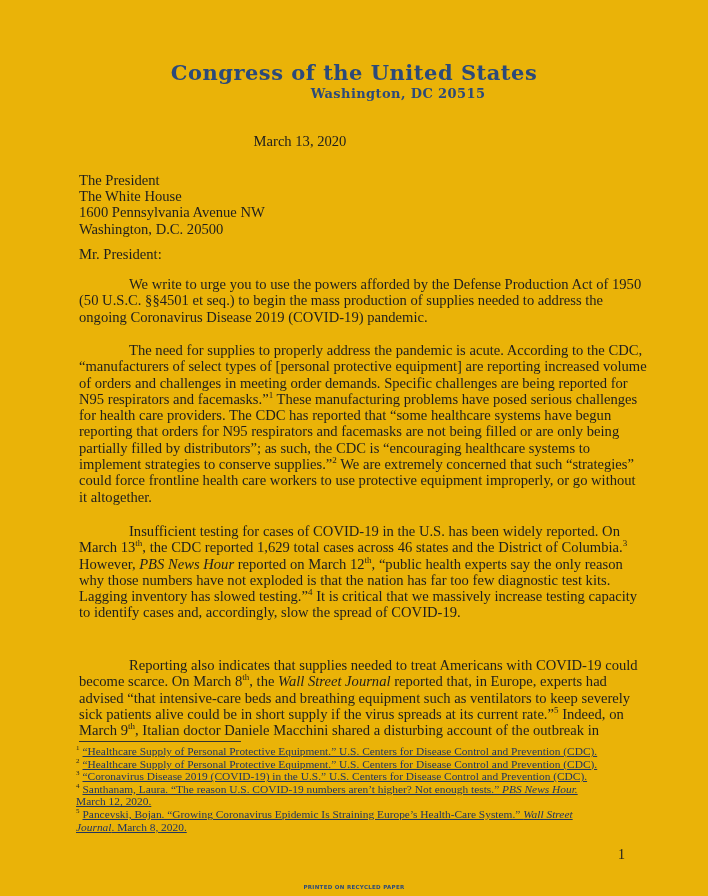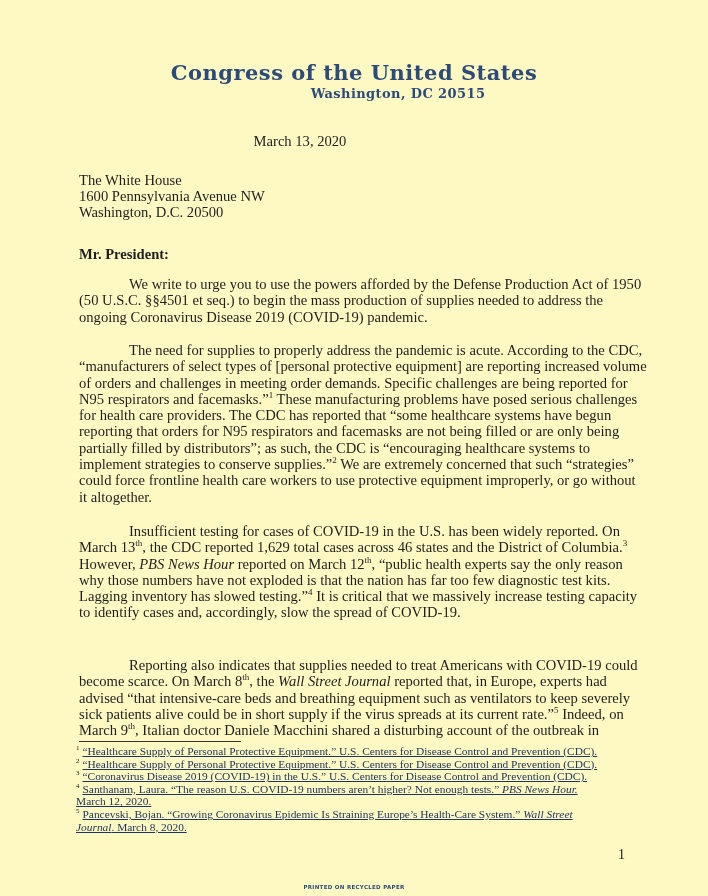--- a/index.html
+++ b/index.html
@@ -1,25 +1,25 @@
 <!DOCTYPE html>
 <html><head>
 <meta charset="utf-8">
 <style>
   html, body { margin: 0; padding: 0; background: #ffffff; }
   body { width: 708px; height: 896px; position: relative; overflow: hidden; }
-  .page { position: absolute; left: 0; top: 0; width: 708px; height: 896px; background: #fef9c3; }
+  .page { position: absolute; left: 0; top: 0; width: 708px; height: 896px; background: #eab308; }
   .letterhead { position: absolute; left: 0; width: 708px; text-align: center; color: #2c4a7a; }
   .lh-title { top: 60px; font-family: "DejaVu Serif", serif; font-weight: bold; font-size: 21px; letter-spacing: 0.5px; }
   .lh-sub { top: 86px; font-family: "DejaVu Serif", serif; font-weight: bold; font-size: 13px; letter-spacing: 0.4px; padding-left: 44px; }
   .text { font-family: "Liberation Serif", serif; font-size: 14.6px; color: #1e1e1e; line-height: 16.3px; }
   .date { position: absolute; left: 0; width: 600px; top: 133px; text-align: center; }
   .addr { position: absolute; left: 79px; top: 172px; }
   .addr div { line-height: 16.2px; }
-  .salutation { position: absolute; left: 79px; top: 246px; font-weight: bold; }
+  .salutation { position: absolute; left: 79px; top: 246px; }
   .para { position: absolute; left: 79px; width: 548px; text-align: left; margin: 0; }
   .indent { display: inline-block; width: 50px; }
   .p1 { top: 276px; }
   .p2 { top: 342px; }
   .p3 { top: 523px; }
   .p4 { top: 657px; }
   sup { font-size: 9px; line-height: 0; vertical-align: super; }
   .line { white-space: nowrap; display: block; }
   .fn-rule { position: absolute; left: 79px; top: 741px; width: 162px; height: 1px; background: #333; }
   .footnotes { position: absolute; left: 76px; top: 745px; width: 530px; font-family: "Liberation Serif", serif; font-size: 11.4px; line-height: 12.6px; color: #22355f; }
@@ -33,20 +33,21 @@
 <body>
 
 <div class="page">
 
   <div class="letterhead lh-title">Congress of the United States</div>
   <div class="letterhead lh-sub">Washington, DC 20515</div>
 
   <div class="text date">March 13, 2020</div>
 
   <div class="text addr">
+    <div>The President</div>
     <div>The White House</div>
     <div>1600 Pennsylvania Avenue NW</div>
     <div>Washington, D.C. 20500</div>
   </div>
 
   <div class="text salutation">Mr. President:</div>
 
   <div class="text para p1">
     <span class="line"><span class="indent"></span><span>We write to urge you to use the powers afforded by the Defense Production Act of 1950</span></span>
     <span class="line">(50 U.S.C. §§4501 et seq.) to begin the mass production of supplies needed to address the</span>

